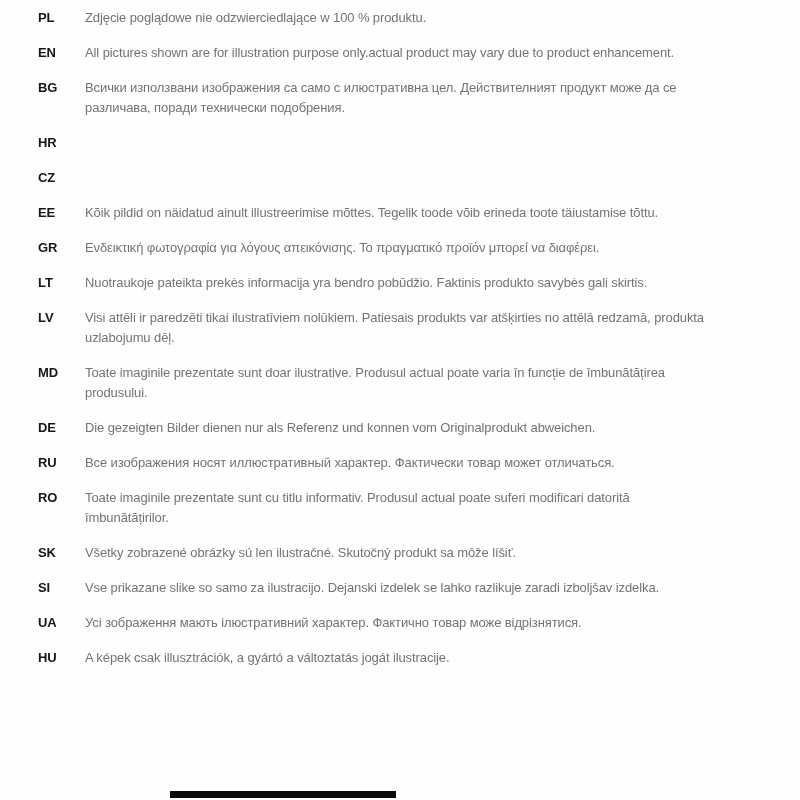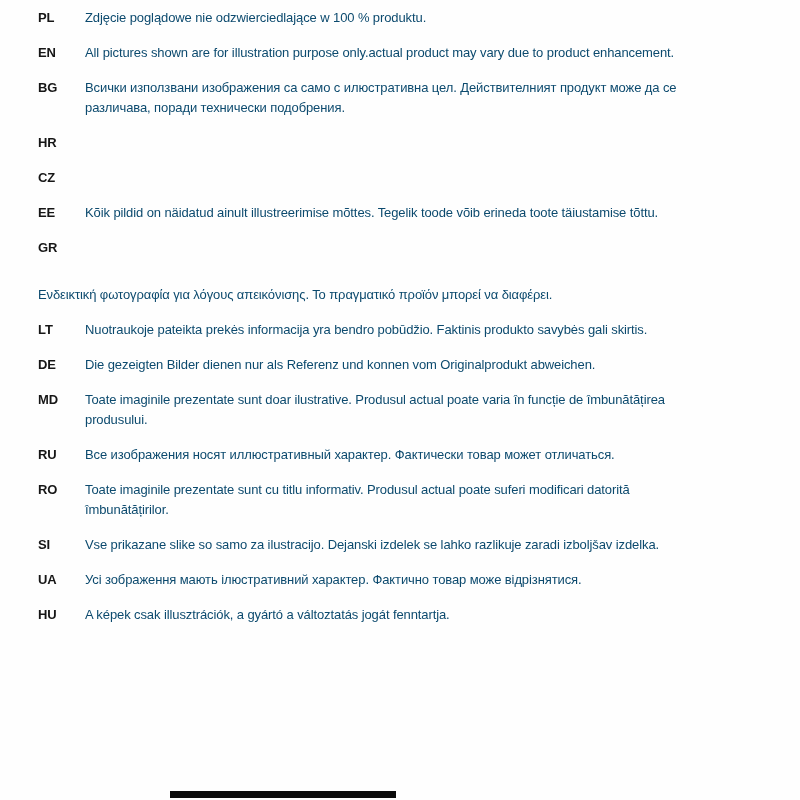--- a/index.html
+++ b/index.html
@@ -22,37 +22,36 @@
     right: 0;
   }
   .entry {
     display: flex;
     align-items: flex-start;
     padding-left: 38px;
     margin-bottom: 15px;
   }
   .entry.gap-before {
     margin-top: 10px;
-    flex-direction: column;
   }
   .code {
     flex: 0 0 47px;
     width: 47px;
     font-size: 13px;
     font-weight: bold;
     line-height: 20px;
     color: #161616;
     letter-spacing: -0.1px;
   }
   .text {
     flex: 0 1 auto;
     max-width: 700px;
     font-size: 13px;
     line-height: 20px;
-    color: #0c4a6e;
+    color: #737373;
     letter-spacing: -0.1px;
     white-space: pre-line;
   }
   .bottom-bar {
     position: absolute;
     left: 170px;
     top: 791px;
     width: 226px;
     height: 7px;
     background: #0a0a0a;
@@ -88,44 +87,53 @@
       </div>
       <div class="entry gap-before">
         <span class="code">GR</span>
         <span class="text">Ενδεικτική φωτογραφία για λόγους απεικόνισης. Το πραγματικό προϊόν μπορεί να διαφέρει.</span>
       </div>
       <div class="entry">
         <span class="code">LT</span>
         <span class="text">Nuotraukoje pateikta prekės informacija yra bendro pobūdžio. Faktinis produkto savybės gali skirtis.</span>
       </div>
       <div class="entry">
-        <span class="code">DE</span>
-        <span class="text">Die gezeigten Bilder dienen nur als Referenz und konnen vom Originalprodukt abweichen.</span>
+        <span class="code">LV</span>
+        <span class="text">Visi attēli ir paredzēti tikai ilustratīviem nolūkiem. Patiesais produkts var atšķirties no attēlā redzamā, produkta
+uzlabojumu dēļ.</span>
       </div>
       <div class="entry">
         <span class="code">MD</span>
         <span class="text">Toate imaginile prezentate sunt doar ilustrative. Produsul actual poate varia în funcție de îmbunătățirea
 produsului.</span>
+      </div>
+      <div class="entry">
+        <span class="code">DE</span>
+        <span class="text">Die gezeigten Bilder dienen nur als Referenz und konnen vom Originalprodukt abweichen.</span>
       </div>
       <div class="entry">
         <span class="code">RU</span>
         <span class="text">Все изображения носят иллюстративный характер. Фактически товар может отличаться.</span>
       </div>
       <div class="entry">
         <span class="code">RO</span>
         <span class="text">Toate imaginile prezentate sunt cu titlu informativ. Produsul actual poate suferi modificari datorită
 îmbunătățirilor.</span>
       </div>
       <div class="entry">
+        <span class="code">SK</span>
+        <span class="text">Všetky zobrazené obrázky sú len ilustračné. Skutočný produkt sa môže líšiť.</span>
+      </div>
+      <div class="entry">
         <span class="code">SI</span>
         <span class="text">Vse prikazane slike so samo za ilustracijo. Dejanski izdelek se lahko razlikuje zaradi izboljšav izdelka.</span>
       </div>
       <div class="entry">
         <span class="code">UA</span>
         <span class="text">Усі зображення мають ілюстративний характер. Фактично товар може відрізнятися.</span>
       </div>
       <div class="entry">
         <span class="code">HU</span>
-        <span class="text">A képek csak illusztrációk, a gyártó a változtatás jogát fenntartja.</span>
+        <span class="text">A képek csak illusztrációk, a gyártó a változtatás jogát ilustracije.</span>
       </div>
     </div>
   <div class="bottom-bar"></div>
 </div>
 
 </body></html>

